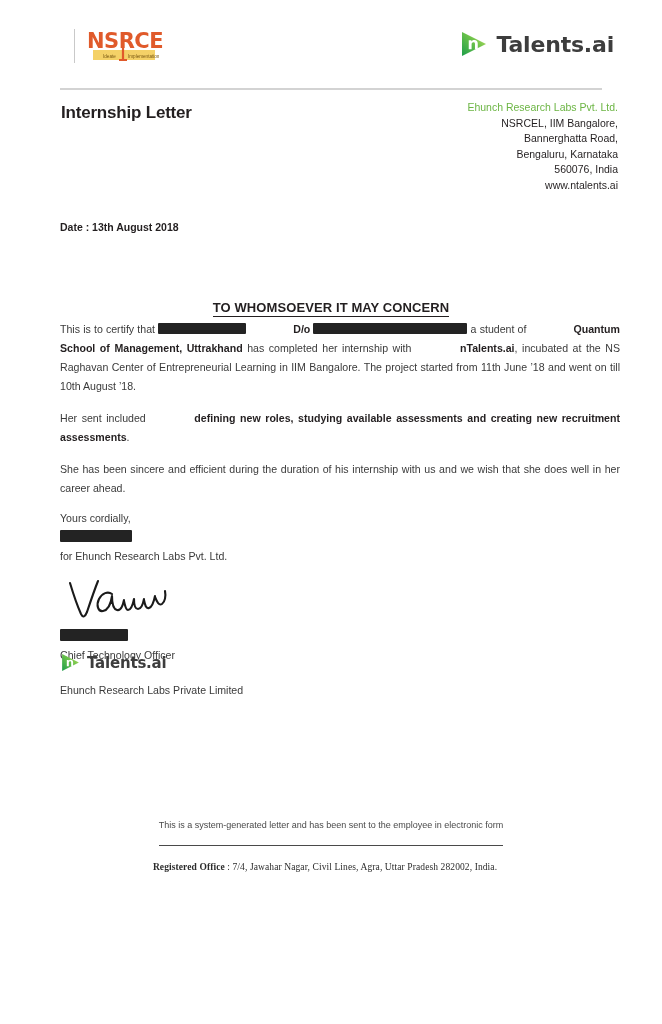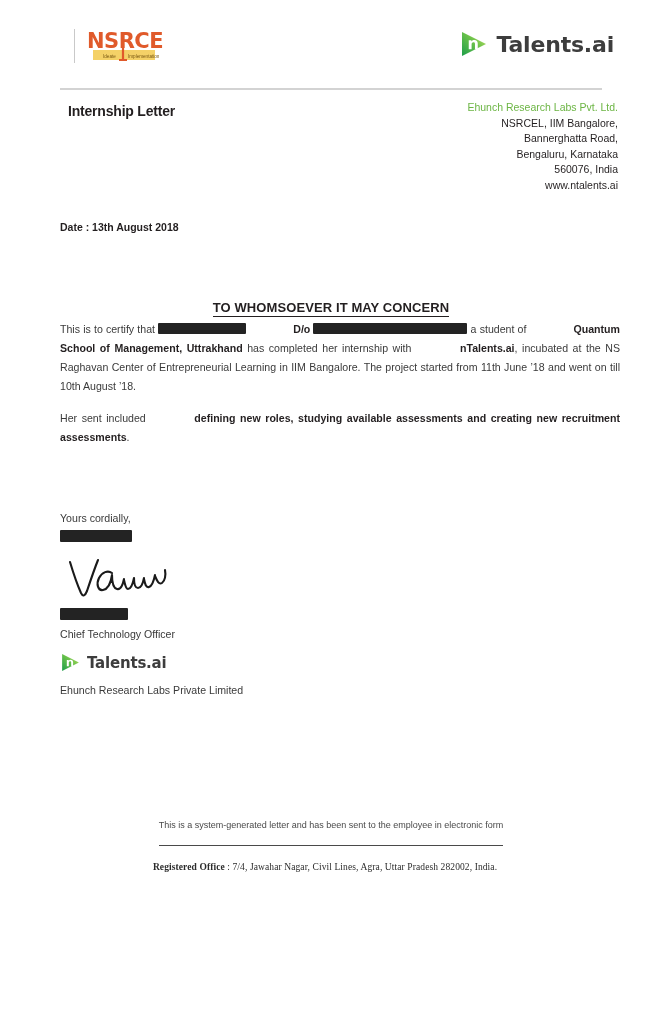--- a/index.html
+++ b/index.html
@@ -91,23 +91,23 @@
 
   
   .title-row {
     position: absolute;
     left: 0;
     top: 100px;
     width: 662px;
   }
   .doc-title {
     position: absolute;
-    left: 68px;
+    left: 61px;
     top: 3px;
-    font-size: 14px;
+    font-size: 17px;
     font-weight: 700;
     color: #231f20;
     letter-spacing: -0.2px;
   }
   .address-block {
     position: absolute;
     right: 44px;
     top: 0px;
     text-align: right;
     font-size: 10.5px;
@@ -314,25 +314,27 @@
 
   <div class="subject">
     <span>TO WHOMSOEVER IT MAY CONCERN</span>
   </div>
 
   <div class="body-wrap">
     <p class="para"><span>This is to certify that </span><span class="redact r1"></span><b> D/o </b><span class="redact r2"></span><span> a student of </span><b>Quantum School of Management, Uttrakhand</b><span> has completed her internship with </span><b>nTalents.ai</b><span>, incubated at the NS Raghavan Center of Entrepreneurial Learning in IIM Bangalore. The project started from 11th June ’18 and went on till 10th August ’18.</span></p>
 
     <p class="para"><span>Her sent included </span><b>defining new roles, studying available assessments and creating new recruitment assessments</b><span>.</span></p>
 
+    <p class="para">She has been sincere and efficient during the duration of his internship with us and we wish that she does well in her career ahead.</p>
   </div>
 
   <div class="sign-block">
     <div class="cordially">Yours cordially,</div>
     <div><span class="sign-name-redact"></span></div>
+    <div class="for-line">for Ehunch Research Labs Pvt. Ltd.</div>
 
     <div class="signature-img">
       <svg width="110" height="48" viewBox="0 0 110 48">
         <g fill="none" stroke="#1a1a1a" stroke-width="2.1" stroke-linecap="round" stroke-linejoin="round">
           <path d="M6 8 C9 18 13 30 17 39 C19 43 21 42 23 37 C26 28 30 16 34 6"></path>
           <path d="M48 19 C44 16 38 18 35 24 C32 30 34 37 39 36 C44 35 47 28 48 21 C48 27 49 34 53 35 C57 36 59 30 60 25"></path>
           <path d="M60 26 C61 31 62 35 64 35 C67 35 69 29 70 24 C70 29 71 34 74 34 C77 34 79 29 80 24"></path>
           <path d="M80 25 C81 30 82 34 85 33 C88 32 90 26 91 21"></path>
           <path d="M91 22 C93 27 95 31 98 29 C101 27 102 21 101 16"></path>
         </g>

